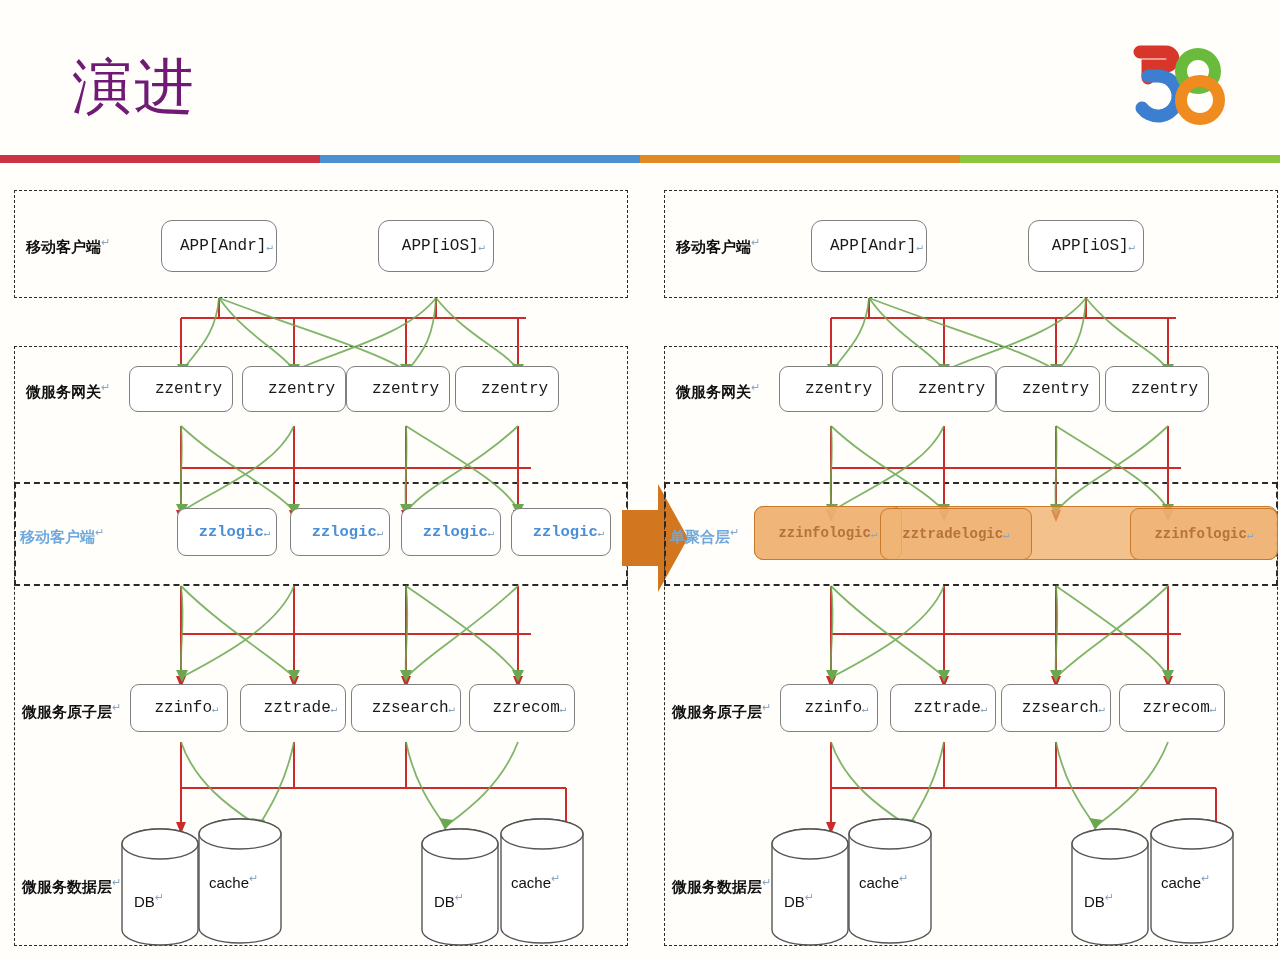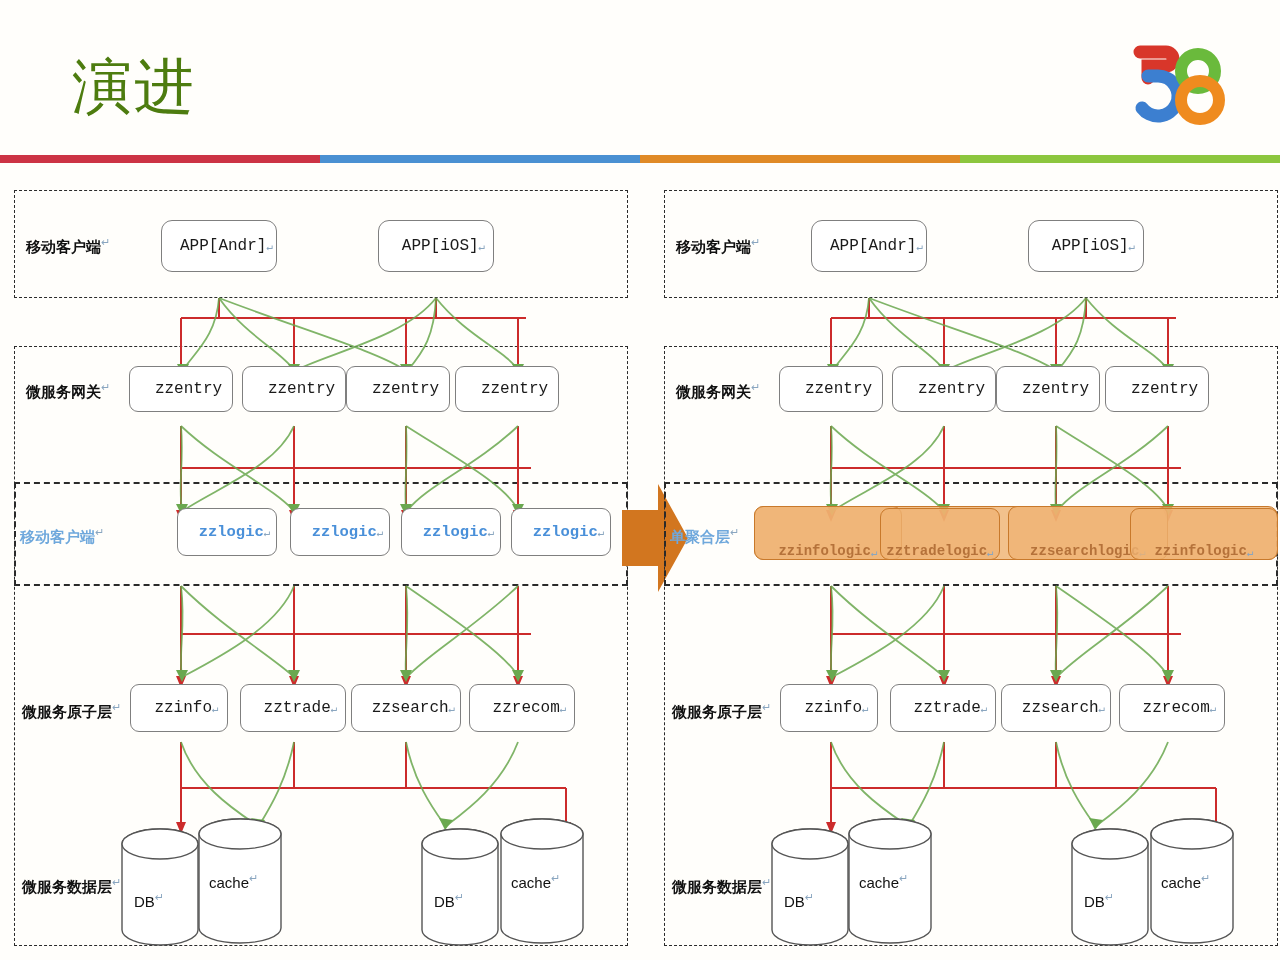--- a/index.html
+++ b/index.html
@@ -6,21 +6,21 @@
   body{
     width:1280px;height:960px;
     background:#fffefb;
     font-family:"Liberation Sans","DejaVu Sans",sans-serif;
     overflow:hidden;position:relative;
   }
   
   #slide-title{
     position:absolute;left:72px;top:55px;
     font-family:"Liberation Serif","DejaVu Serif",serif;
-    font-size:60px;line-height:64px;color:#4d7c0f;letter-spacing:2px;
+    font-size:60px;line-height:64px;color:#701a75;letter-spacing:2px;
   }
   #logo{position:absolute;right:48px;top:42px;width:104px;height:84px;}
   #divider{position:absolute;left:0;top:155px;width:1280px;height:8px;display:flex;}
   #divider > i{display:block;height:100%;}
   
   .panel{position:absolute;top:186px;width:630px;height:766px;}
   #panel-left{left:6px;}
   #panel-right{left:656px;}
   .svg-layer{position:absolute;left:0;top:0;width:100%;height:100%;}
   
@@ -48,21 +48,21 @@
   
   .agg-band{
     position:absolute;box-sizing:border-box;
     border:1.4px solid #c8792b;border-radius:10px;
     background:rgba(237,169,97,.72);
   }
   .agg-cell{
     position:absolute;box-sizing:border-box;
     border:1.2px solid #c8792b;border-radius:9px;
     background:rgba(240,180,115,.78);
-    display:flex;align-items:flex-end;justify-content:center;
+    display:flex;align-items:center;justify-content:center;
     font-family:"Liberation Mono","DejaVu Sans Mono",monospace;
     font-weight:bold;font-size:14px;color:#b5723a;white-space:nowrap;
   }
   
   .cyl{position:absolute;}
   
   #evolve-arrow{position:absolute;left:622px;top:484px;width:66px;height:108px;}
 </style>
 </head>
 <body>
@@ -392,26 +392,22 @@
     </div>
   <div class="node" style="left:449px;top:180px;width:104px;height:46px;">
       <span>zzentry</span>
     </div>
 
   <div class="agg-band" style="left:98px;top:320px;width:524px;height:54px;"></div>
   <div class="agg-cell" style="left:98px;top:320px;width:148px;height:54px;">
       <span>zzinfologic</span>
       <span class="ret">↵</span>
     </div>
-  <div class="agg-cell" style="left:224px;top:322px;width:120px;height:52px;">
+  <div class="agg-cell" style="left:224px;top:322px;width:152px;height:52px;">
       <span>zztradelogic</span>
-      <span class="ret">↵</span>
-    </div>
-  <div class="agg-cell" style="left:352px;top:320px;width:160px;height:54px;">
-      <span>zzsearchlogic</span>
       <span class="ret">↵</span>
     </div>
   <div class="agg-cell" style="left:474px;top:322px;width:148px;height:52px;">
       <span>zzinfologic</span>
       <span class="ret">↵</span>
     </div>
 
   <div class="node" style="left:124px;top:498px;width:98px;height:48px;">
       <span>zzinfo</span>
       <span class="ret">↵</span>

